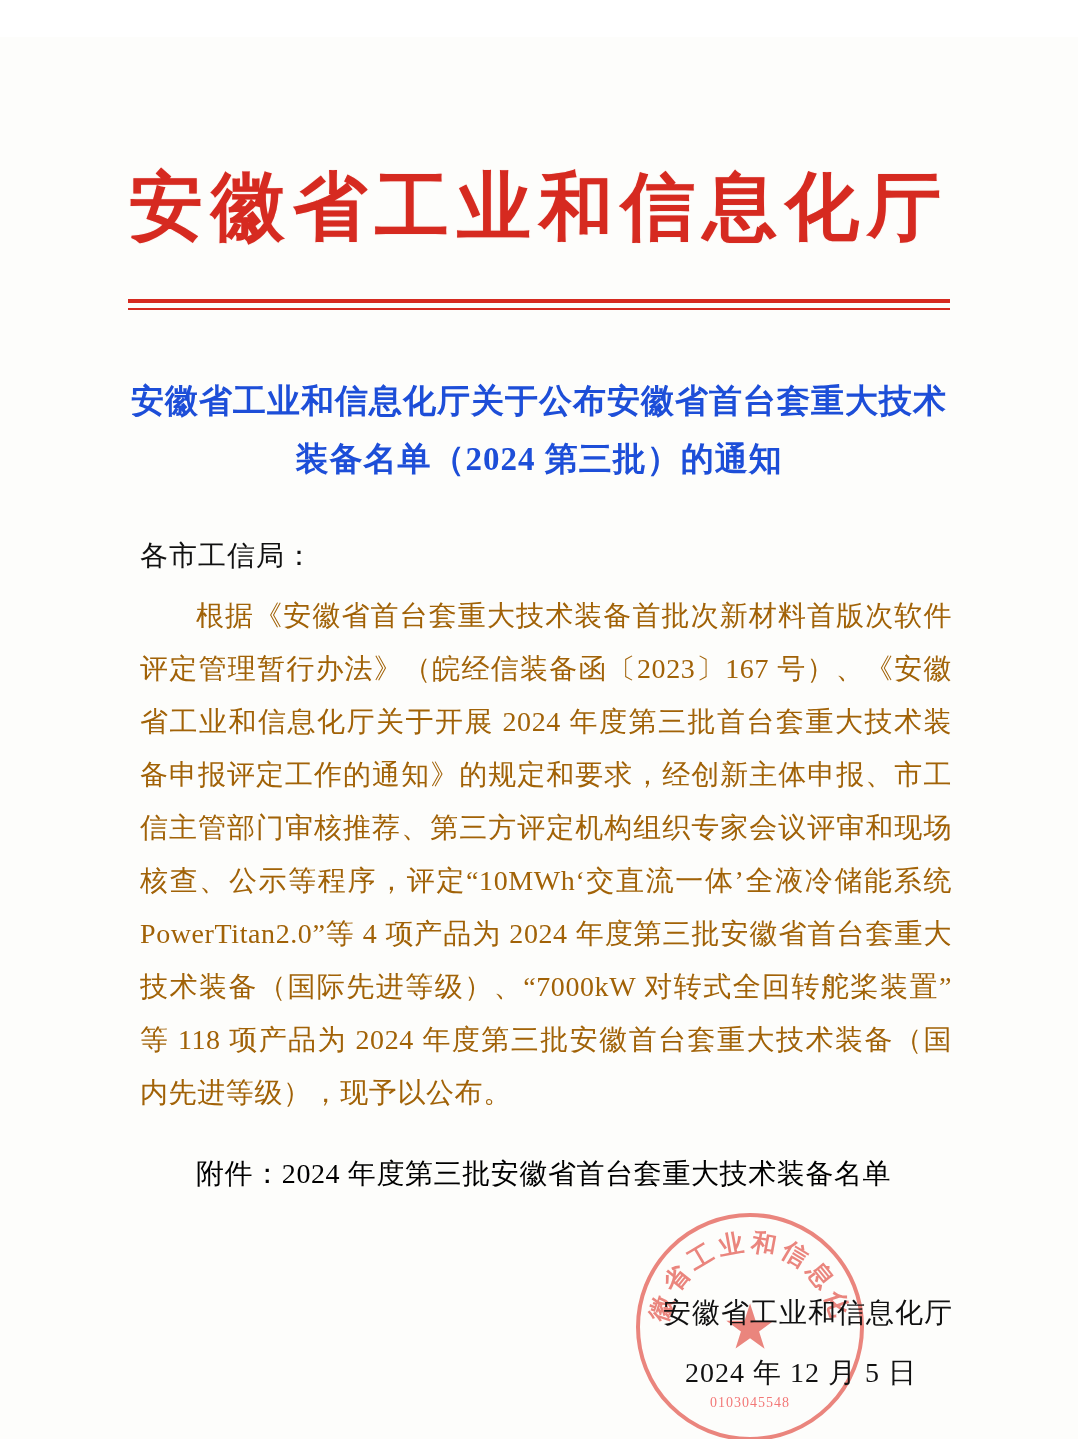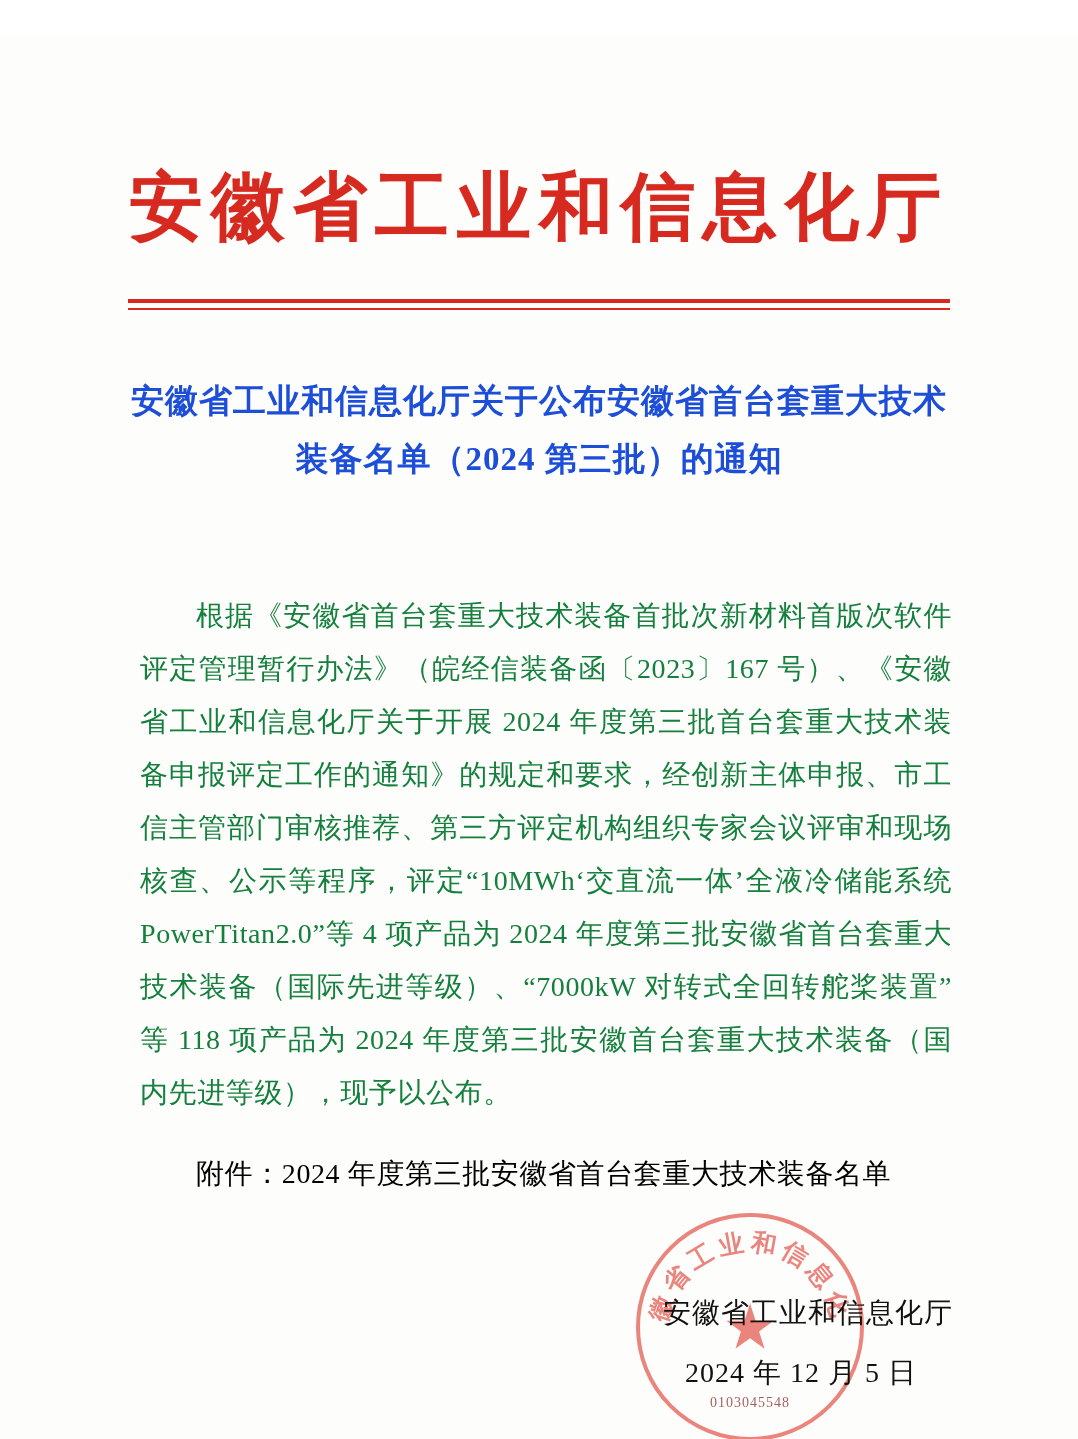--- a/index.html
+++ b/index.html
@@ -90,21 +90,21 @@
   .body-text {
     position: absolute;
     left: 140px;
     top: 552px;
     width: 812px;
     font-size: 28px;
     line-height: 53px;
     letter-spacing: 0.6px;
     text-align: justify;
     text-justify: inter-ideograph;
-    color: #15803d;
+    color: #a16207;
   }
   .body-text p {
     margin: 0;
     text-indent: 2em;
   }
 
   .attachment {
     position: absolute;
     left: 140px;
     top: 1110px;
@@ -170,21 +170,21 @@
     letter-spacing: 5px;
     font-weight: bold;
   }
   .seal-bottom {
     position: absolute;
     left: 0;
     bottom: 26px;
     width: 100%;
     text-align: center;
     font-size: 14px;
-    color: #7f1d1d;
+    color: #ef4444;
     letter-spacing: 1px;
   }
 
   
   .footer-rule-wrap {
     position: absolute;
     left: 128px;
     top: 1404px;
     width: 822px;
   }
@@ -209,20 +209,21 @@
     <div class="letterhead-title">安徽省工业和信息化厅</div>
   </div>
 
   <div class="rule-wrap">
     <div class="rule-thick"></div>
     <div class="rule-thin"></div>
   </div>
 
   <div class="doc-title">安徽省工业和信息化厅关于公布安徽省首台套重大技术装备名单（2024 第三批）的通知</div>
 
+  <div class="salutation">各市工信局：</div>
 
   <div class="body-text">
     <p>根据《安徽省首台套重大技术装备首批次新材料首版次软件评定管理暂行办法》（皖经信装备函〔2023〕167 号）、《安徽省工业和信息化厅关于开展 2024 年度第三批首台套重大技术装备申报评定工作的通知》的规定和要求，经创新主体申报、市工信主管部门审核推荐、第三方评定机构组织专家会议评审和现场核查、公示等程序，评定“10MWh‘交直流一体’全液冷储能系统 PowerTitan2.0”等 4 项产品为 2024 年度第三批安徽省首台套重大技术装备（国际先进等级）、“7000kW 对转式全回转舵桨装置”等 118 项产品为 2024 年度第三批安徽首台套重大技术装备（国内先进等级），现予以公布。</p>
   </div>
 
   <div class="attachment">附件：2024 年度第三批安徽省首台套重大技术装备名单</div>
 
   <div class="seal">
     <div class="seal-inner">
       <svg class="seal-arc" viewBox="0 0 220 220">

